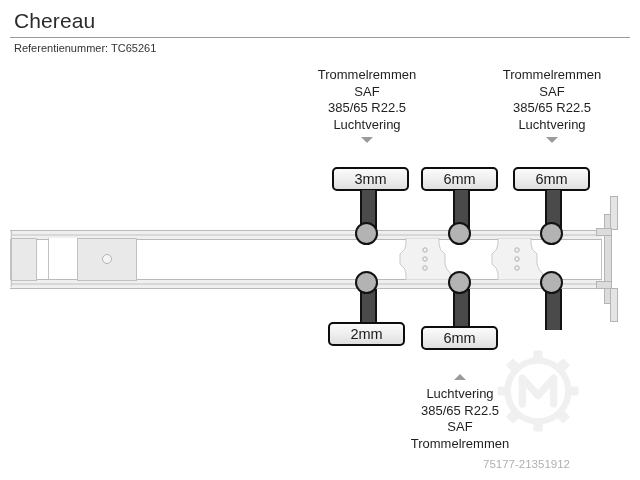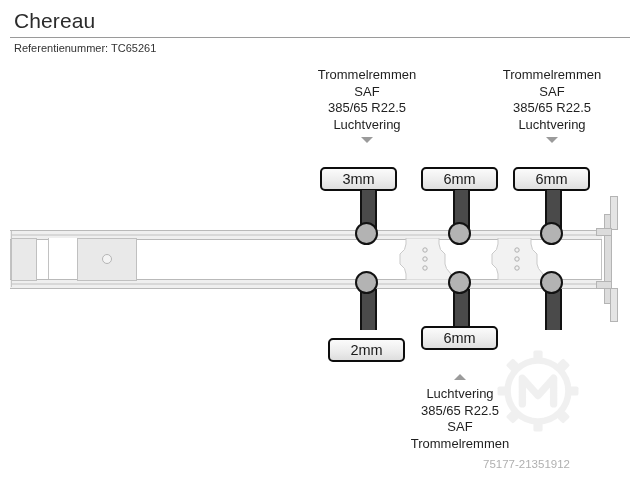--- a/index.html
+++ b/index.html
@@ -136,21 +136,21 @@
   <div class="arrow-d" style="left:361px;top:137px;"></div>
 
   <div class="anno" style="left:485px;top:67px;width:134px;">
     <span>Trommelremmen</span>
     <span>SAF</span>
     <span>385/65 R22.5</span>
     <span>Luchtvering</span>
   </div>
   <div class="arrow-d" style="left:546px;top:137px;"></div>
 
-  <div class="mmbox" style="left:320px;top:167px;">3mm</div>
+  <div class="mmbox" style="left:332px;top:167px;">3mm</div>
   <div class="mmbox" style="left:421px;top:167px;">6mm</div>
   <div class="mmbox" style="left:513px;top:167px;">6mm</div>
 
   <div class="axle-bar" style="left:360px;top:190px;height:140px;"></div>
   <div class="axle-bar" style="left:453px;top:190px;height:140px;"></div>
   <div class="axle-bar" style="left:545px;top:190px;height:140px;"></div>
 
   <div class="chassis-body" style="left:10px;top:238px;width:590px;height:41px;"></div>
 
   <div class="rail" style="left:10px;top:230px;width:592px;height:8px;"></div>
@@ -192,21 +192,21 @@
   <div class="hub" style="left:448px;top:271px;"></div>
   <div class="hub" style="left:540px;top:222px;"></div>
   <div class="hub" style="left:540px;top:271px;"></div>
 
   <div class="rear-post" style="left:604px;top:214px;width:8px;height:90px;"></div>
   <div class="rear-bar" style="left:610px;top:196px;width:8px;height:34px;"></div>
   <div class="rear-bar" style="left:610px;top:288px;width:8px;height:34px;"></div>
   <div class="rear-post" style="left:596px;top:228px;width:16px;height:8px;"></div>
   <div class="rear-post" style="left:596px;top:281px;width:16px;height:8px;"></div>
 
-  <div class="mmbox" style="left:328px;top:338px;">2mm</div>
+  <div class="mmbox" style="left:328px;top:322px;">2mm</div>
   <div class="mmbox" style="left:421px;top:326px;">6mm</div>
 
   <div class="arrow-u" style="left:454px;top:374px;"></div>
   <div class="anno" style="left:393px;top:386px;width:134px;">
     <span>Luchtvering</span>
     <span>385/65 R22.5</span>
     <span>SAF</span>
     <span>Trommelremmen</span>
   </div>
 

